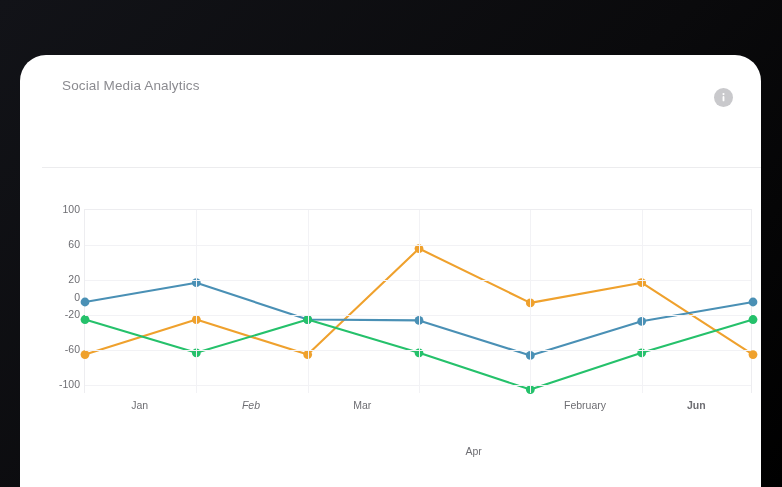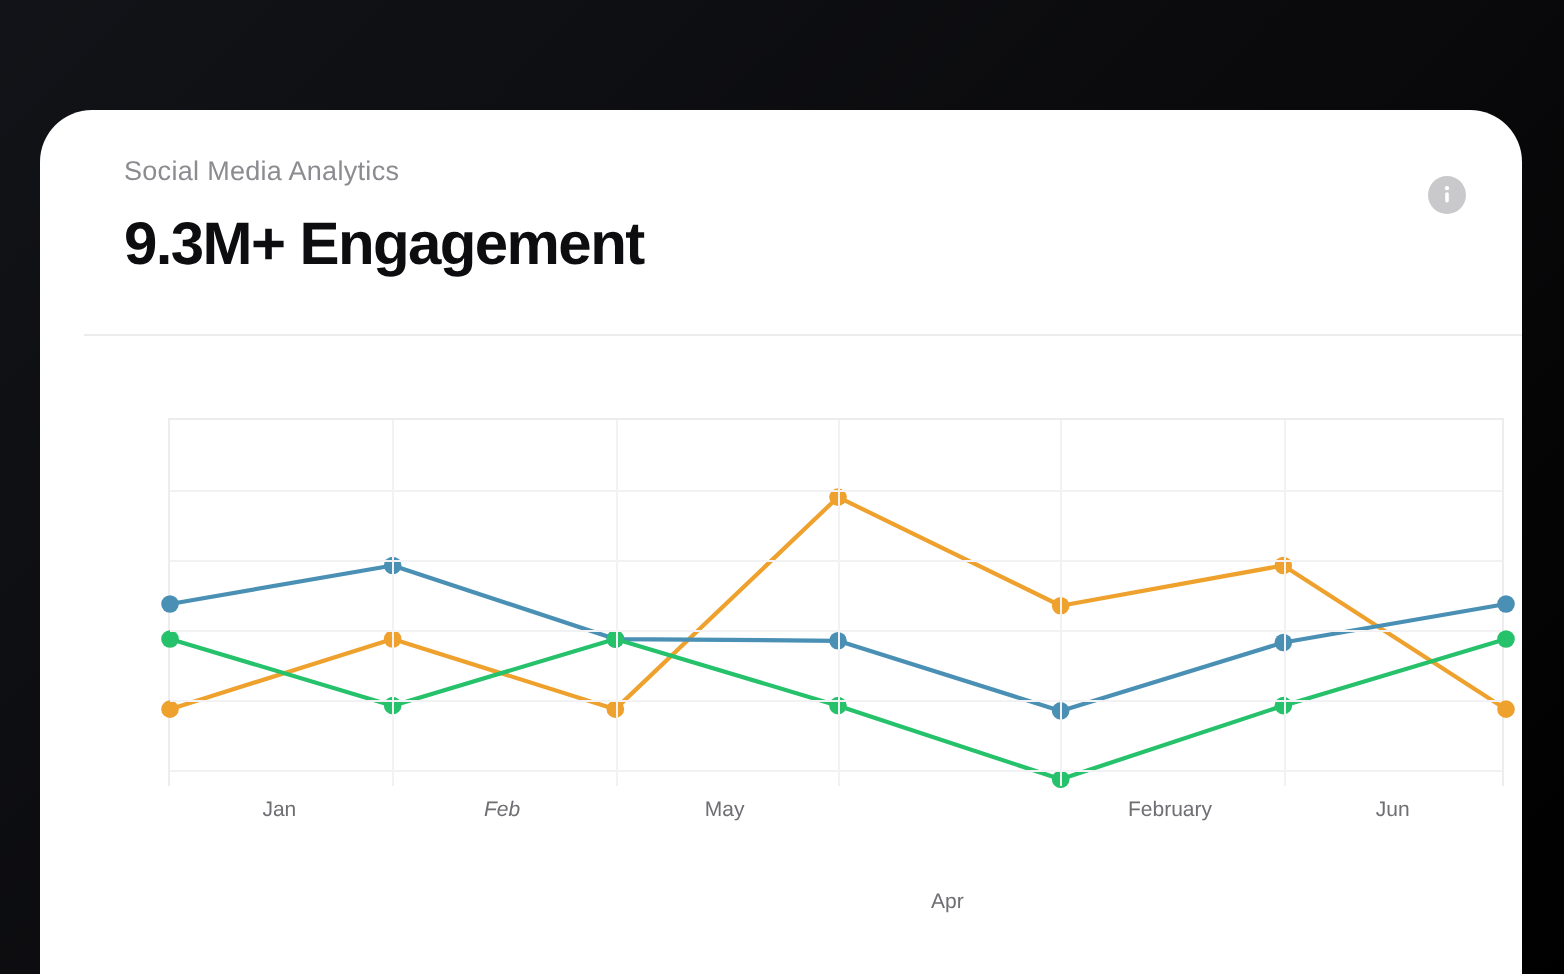--- a/index.html
+++ b/index.html
@@ -119,31 +119,39 @@
   }
 </style>
 </head>
 <body>
 
 <div id="root">
   <div id="card">
 
     <div id="card-header">
       <div id="eyebrow">Social Media Analytics</div>
-      <div id="headline">9.3M+ Engagement</div>
       <div id="info-icon">
         <svg width="13" height="13" viewBox="0 0 13 13" aria-hidden="true">
           <circle cx="6.5" cy="3.1" r="1.05" fill="#ffffff"></circle>
           <rect x="5.6" y="5.1" width="1.8" height="5.2" rx="0.9" fill="#ffffff"></rect>
         </svg>
       </div>
       <div id="header-divider"></div>
     </div>
 
     <div id="chart-area">
+      <div id="y-axis">
+          <div class="y-tick" style="top: 42px;">100</div>
+          <div class="y-tick" style="top: 77.0476px;">60</div>
+          <div class="y-tick" style="top: 112.095px;">20</div>
+          <div class="y-tick" style="top: 129.619px;">0</div>
+          <div class="y-tick" style="top: 147.143px;">-20</div>
+          <div class="y-tick" style="top: 182.19px;">-60</div>
+          <div class="y-tick" style="top: 217.238px;">-100</div>
+        </div>
       <div id="plot">
         <svg id="plot-svg" viewBox="0 0 668 184" preserveAspectRatio="none">
             <g>
               <polyline points="0,144.57142857142856 111.33333333333333,109.52380952380952 222.66666666666666,144.57142857142856 334,38.55238095238095 445.3333333333333,92.87619047619047 556.6666666666667,72.72380952380952 668,144.57142857142856" fill="none" stroke="#EFA12D" stroke-width="2.1" stroke-linejoin="round" stroke-linecap="round"></polyline>
               <circle cx="0" cy="144.57142857142856" r="4.4" fill="#EFA12D"></circle>
               <circle cx="111.33333333333333" cy="109.52380952380952" r="4.4" fill="#EFA12D"></circle>
               <circle cx="222.66666666666666" cy="144.57142857142856" r="4.4" fill="#EFA12D"></circle>
               <circle cx="334" cy="38.55238095238095" r="4.4" fill="#EFA12D"></circle>
               <circle cx="445.3333333333333" cy="92.87619047619047" r="4.4" fill="#EFA12D"></circle>
               <circle cx="556.6666666666667" cy="72.72380952380952" r="4.4" fill="#EFA12D"></circle>
@@ -177,22 +185,22 @@
           <div class="gridline-h" style="top: 175.238px;"></div>
           <div class="gridline-v" style="left: 111.333px;"></div>
           <div class="gridline-v" style="left: 222.667px;"></div>
           <div class="gridline-v" style="left: 334px;"></div>
           <div class="gridline-v" style="left: 445.333px;"></div>
           <div class="gridline-v" style="left: 556.667px;"></div>
         </div>
       <div id="x-axis">
           <div class="x-label" style="left: 55.6667px; top: 0px;">Jan</div>
           <div class="x-label" style="left: 167px; top: 0px; font-style: italic;">Feb</div>
-          <div class="x-label" style="left: 278.333px; top: 0px;">May</div>
+          <div class="x-label" style="left: 278.333px; top: 0px;">Mar</div>
           <div class="x-label" style="left: 389.667px; top: 0px; margin-top: 46px;">Apr</div>
           <div class="x-label" style="left: 501px; top: 0px;">February</div>
-          <div class="x-label" style="left: 612.333px; top: 0px;">Jun</div>
+          <div class="x-label" style="left: 612.333px; top: 0px; font-weight: bold;">Jun</div>
         </div>
 
     </div>
 
   </div>
 </div>
 
 </body></html>

